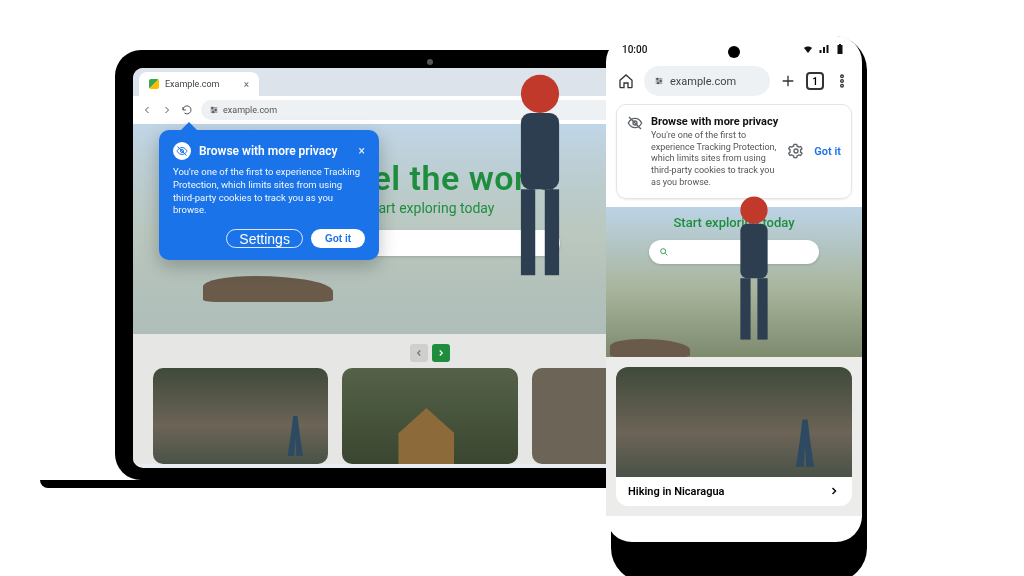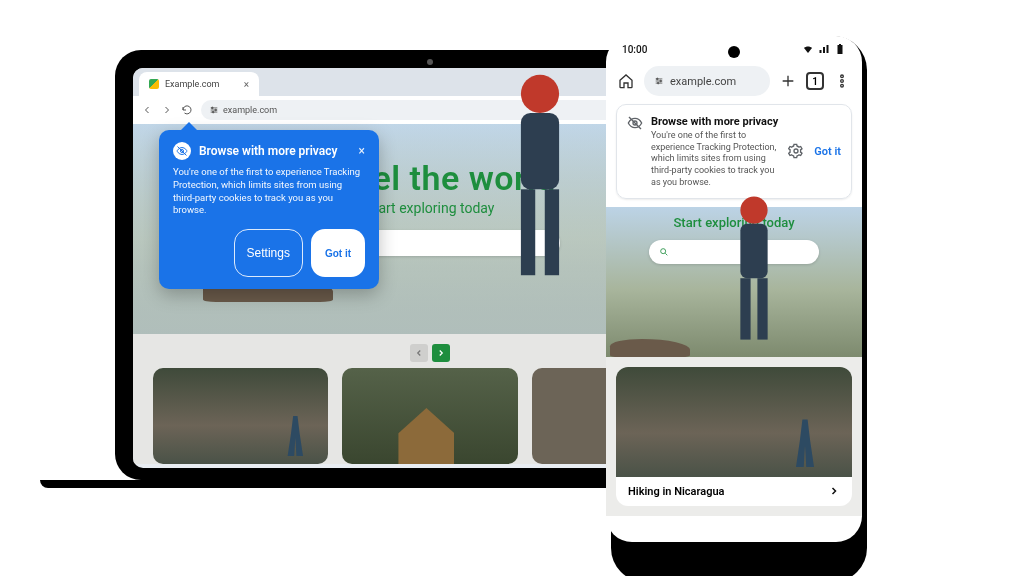--- a/index.html
+++ b/index.html
@@ -156,21 +156,21 @@
     background:#fff; display:flex;align-items:center;justify-content:center;
   }
   .eye-badge svg{width:12px;height:12px;}
   .bubble-title { font-size: 12px; font-weight: 600; }
   .bubble-close { margin-left:auto; font-size:12px; opacity:.9; }
   .bubble-body { font-size: 9.5px; line-height: 1.35; margin-top: 6px; opacity:.95; }
   .bubble-actions { display:flex; gap:8px; justify-content:flex-end; margin-top:12px; }
   .btn-ghost {
     border:1px solid rgba(255,255,255,.85); color:#fff;
     background:transparent; border-radius:14px;
-    font-size:12px; padding:16px 12px;
+    font-size:14px; padding:0 12px;
   }
   .btn-solid {
     background:#fff; color:#1a73e8;
     border:none; border-radius:14px;
     font-size:10px; padding:4px 14px; font-weight:600;
   }
 
   
   .phone {
     position: absolute;

